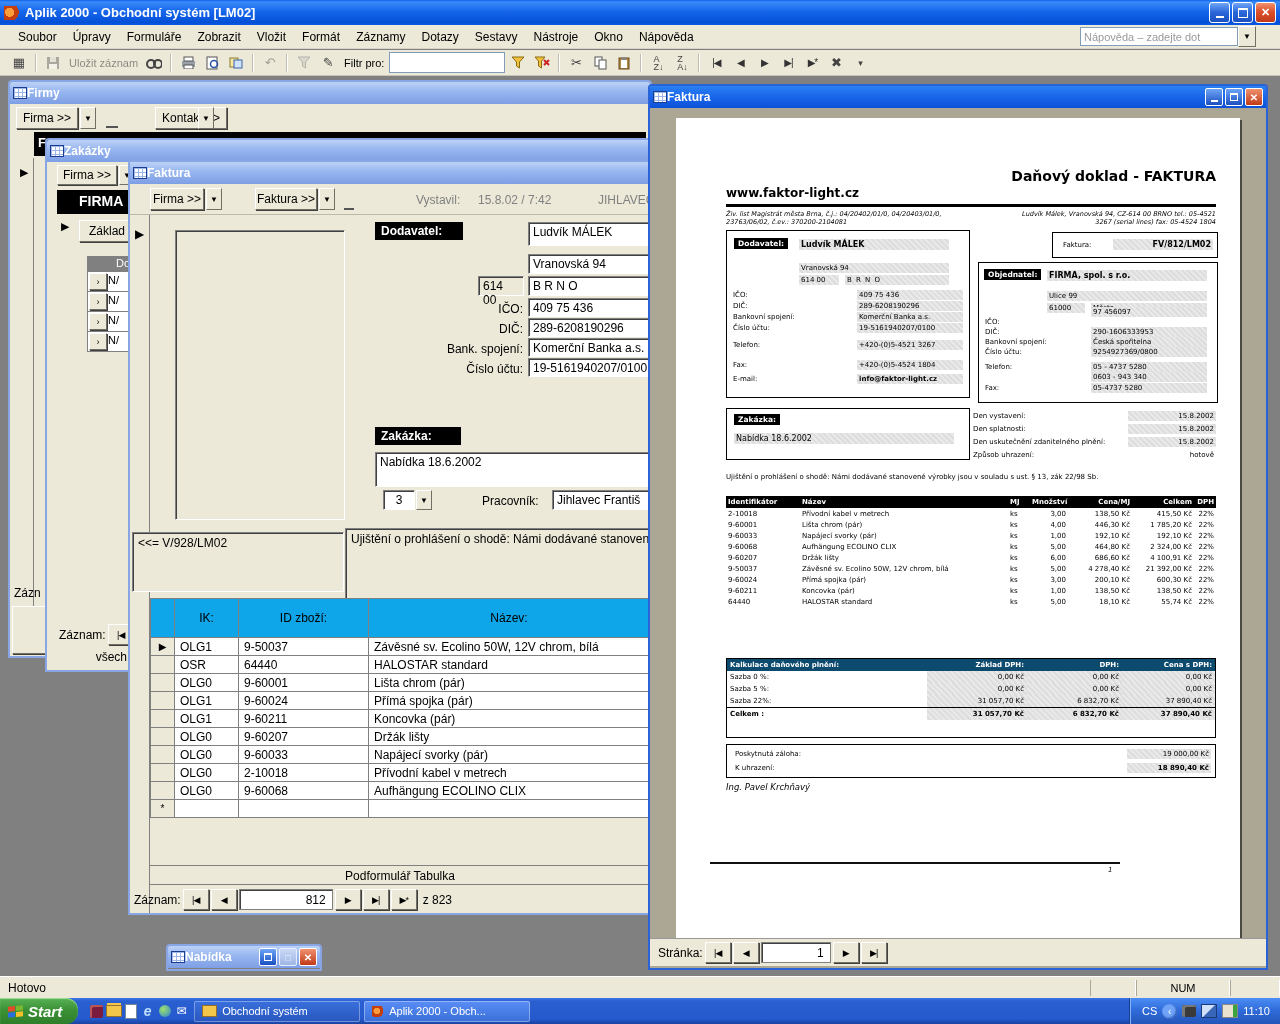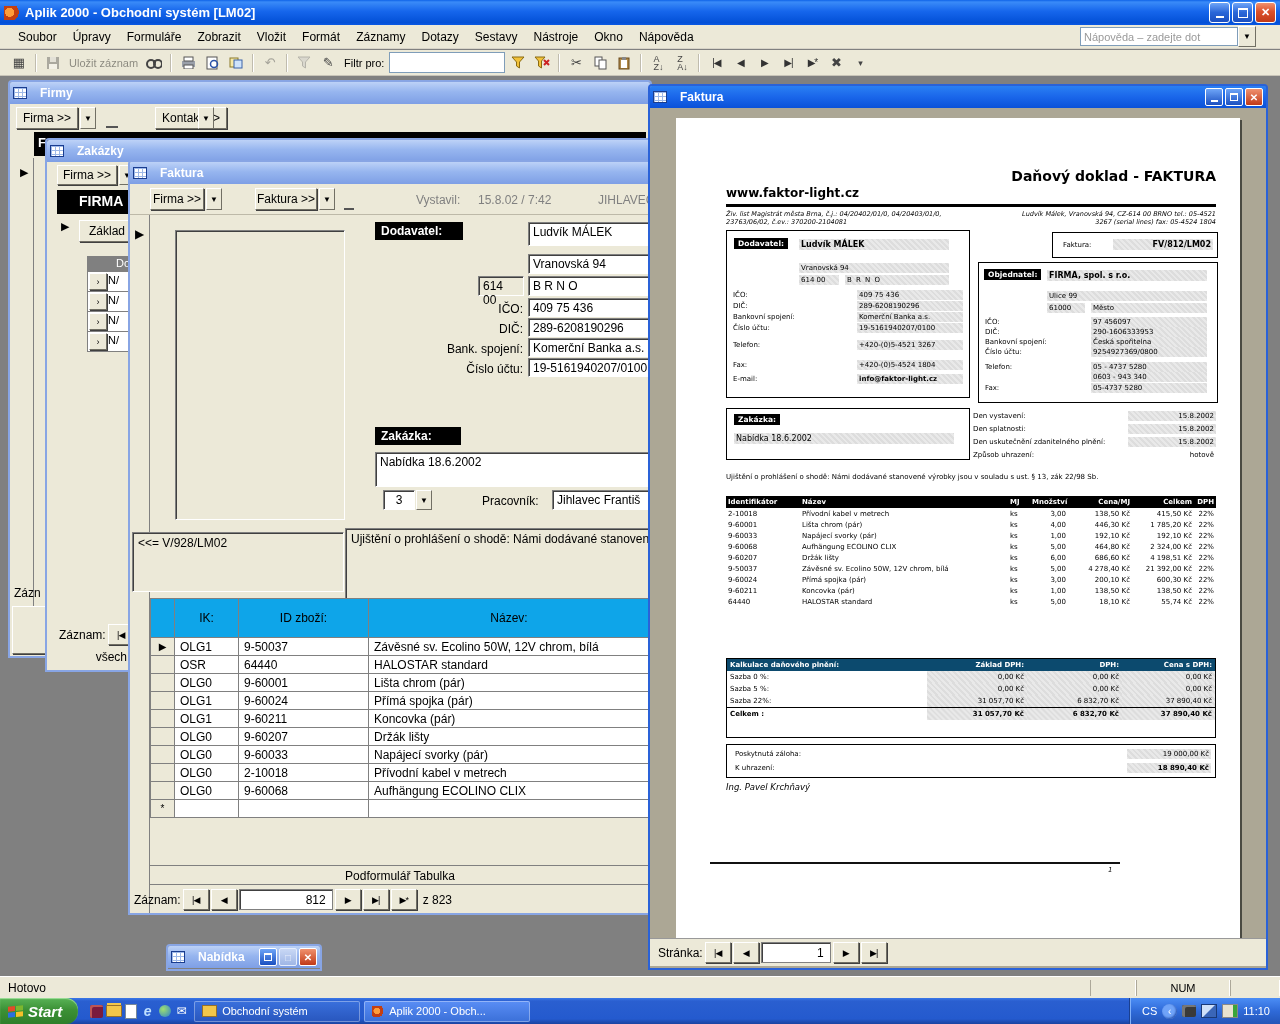--- a/index.html
+++ b/index.html
@@ -28,21 +28,21 @@
     display:flex;align-items:center;gap:2px;padding-left:8px;box-sizing:border-box;border-bottom:1px solid #c8c4b8;}
   .tbi{width:22px;height:20px;display:flex;align-items:center;justify-content:center;font-size:13px;color:#444;}
   .tbi svg{display:block;}
   .dis{opacity:.42;filter:grayscale(1);}
   .tsep{width:1px;height:18px;background:#c0bcae;border-right:1px solid #fff;margin:0 3px;}
   .tblabel{font-size:11px;margin:0 3px;}
   .filterbox{width:110px;height:17px;border:1px solid #7f9db9;font-family:"Liberation Sans",sans-serif;}
   .navg{font-size:10px;letter-spacing:-1px;color:#333;}
   
   .win{position:absolute;box-sizing:border-box;border-radius:4px 4px 0 0;overflow:hidden;}
-  .win .cap{height:22px;display:flex;align-items:center;gap:13px;padding:0 3px;color:#fff;
+  .win .cap{height:22px;display:flex;align-items:center;gap:0;padding:0 3px;color:#fff;
     font-weight:bold;font-size:12px;}
   .cap-inactive{background:linear-gradient(180deg,#bdd2f7 0%,#96b5ef 45%,#7e9fe5 100%);}
   .cap-active{background:linear-gradient(180deg,#2a80f3 0%,#1a66ea 50%,#0a51d8 100%);}
   .bd-inactive{border:2px solid #88a5e4;}
   .bd-active{border:2px solid #2a62d8;}
   .client{position:relative;background:#ece9d8;width:100%;height:calc(100% - 22px);}
   .formicon{width:14px;height:12px;background:#fff;border:1px solid #1a3d8f;box-sizing:border-box;
     background-image:linear-gradient(#9db8e8 1px,transparent 1px),linear-gradient(90deg,#9db8e8 1px,transparent 1px);
     background-size:4px 4px;}
   .capbtn{width:18px;height:18px;border-radius:2px;border:1px solid #fff;box-sizing:border-box;color:#fff;
@@ -504,21 +504,21 @@
           <span class="abs shade" style="right:4px;top:6px;width:100px;text-align:right;font-size:8px;font-weight:bold;padding:1px 2px;">FV/812/LM02</span>
         </div>
 
         <div class="ibox" style="left:302px;top:144px;width:240px;height:141px;">
           <span class="iblk abs" style="left:5px;top:6px;">Objednatel:</span>
           <span class="abs shade" style="left:68px;top:7px;width:160px;font-size:8px;font-weight:bold;padding:1px 2px;">FIRMA, spol. s r.o.</span>
           <span class="abs shade inv-val" style="left:68px;top:28px;width:160px;padding:1px 2px;">Ulice 99</span>
           <span class="abs shade inv-val" style="left:68px;top:40px;width:38px;padding:1px 2px;">61000</span>
           <span class="abs shade inv-val" style="left:112px;top:40px;width:116px;padding:1px 2px;">Město</span>
           <span class="abs inv-lbl" style="left:6px;top:55px;">IČO:</span>
-          <span class="abs shade inv-val" style="left:112px;top:54px;width:116px;padding:1px 2px;">97 456097</span>
+          <span class="abs shade inv-val" style="left:112px;top:44px;width:116px;padding:1px 2px;">97 456097</span>
           <span class="abs inv-lbl" style="left:6px;top:65px;">DIČ:</span>
           <span class="abs shade inv-val" style="left:112px;top:64px;width:116px;padding:1px 2px;">290-1606333953</span>
           <span class="abs inv-lbl" style="left:6px;top:75px;">Bankovní spojení:</span>
           <span class="abs shade inv-val" style="left:112px;top:74px;width:116px;padding:1px 2px;">Česká spořitelna</span>
           <span class="abs inv-lbl" style="left:6px;top:85px;">Číslo účtu:</span>
           <span class="abs shade inv-val" style="left:112px;top:84px;width:116px;padding:1px 2px;">9254927369/0800</span>
           <span class="abs inv-lbl" style="left:6px;top:100px;">Telefon:</span>
           <span class="abs shade inv-val" style="left:112px;top:99px;width:116px;padding:1px 2px;">05 - 4737 5280</span>
           <span class="abs shade inv-val" style="left:112px;top:109px;width:116px;padding:1px 2px;">0603 - 943 340</span>
           <span class="abs inv-lbl" style="left:6px;top:121px;">Fax:</span>
@@ -608,21 +608,21 @@
                 <td>464,80 Kč</td>
                 <td>2 324,00 Kč</td>
                 <td>22%</td>
               </tr>
               <tr>
                 <td>9-60207</td>
                 <td>Držák lišty</td>
                 <td>ks</td>
                 <td>6,00</td>
                 <td>686,60 Kč</td>
-                <td>4 198,51 Kč</td>
+                <td>4 100,91 Kč</td>
                 <td>22%</td>
               </tr>
               <tr>
                 <td>9-50037</td>
                 <td>Závěsné sv. Ecolino 50W, 12V chrom, bílá</td>
                 <td>ks</td>
                 <td>5,00</td>
                 <td>4 278,40 Kč</td>
                 <td>21 392,00 Kč</td>
                 <td>22%</td>

